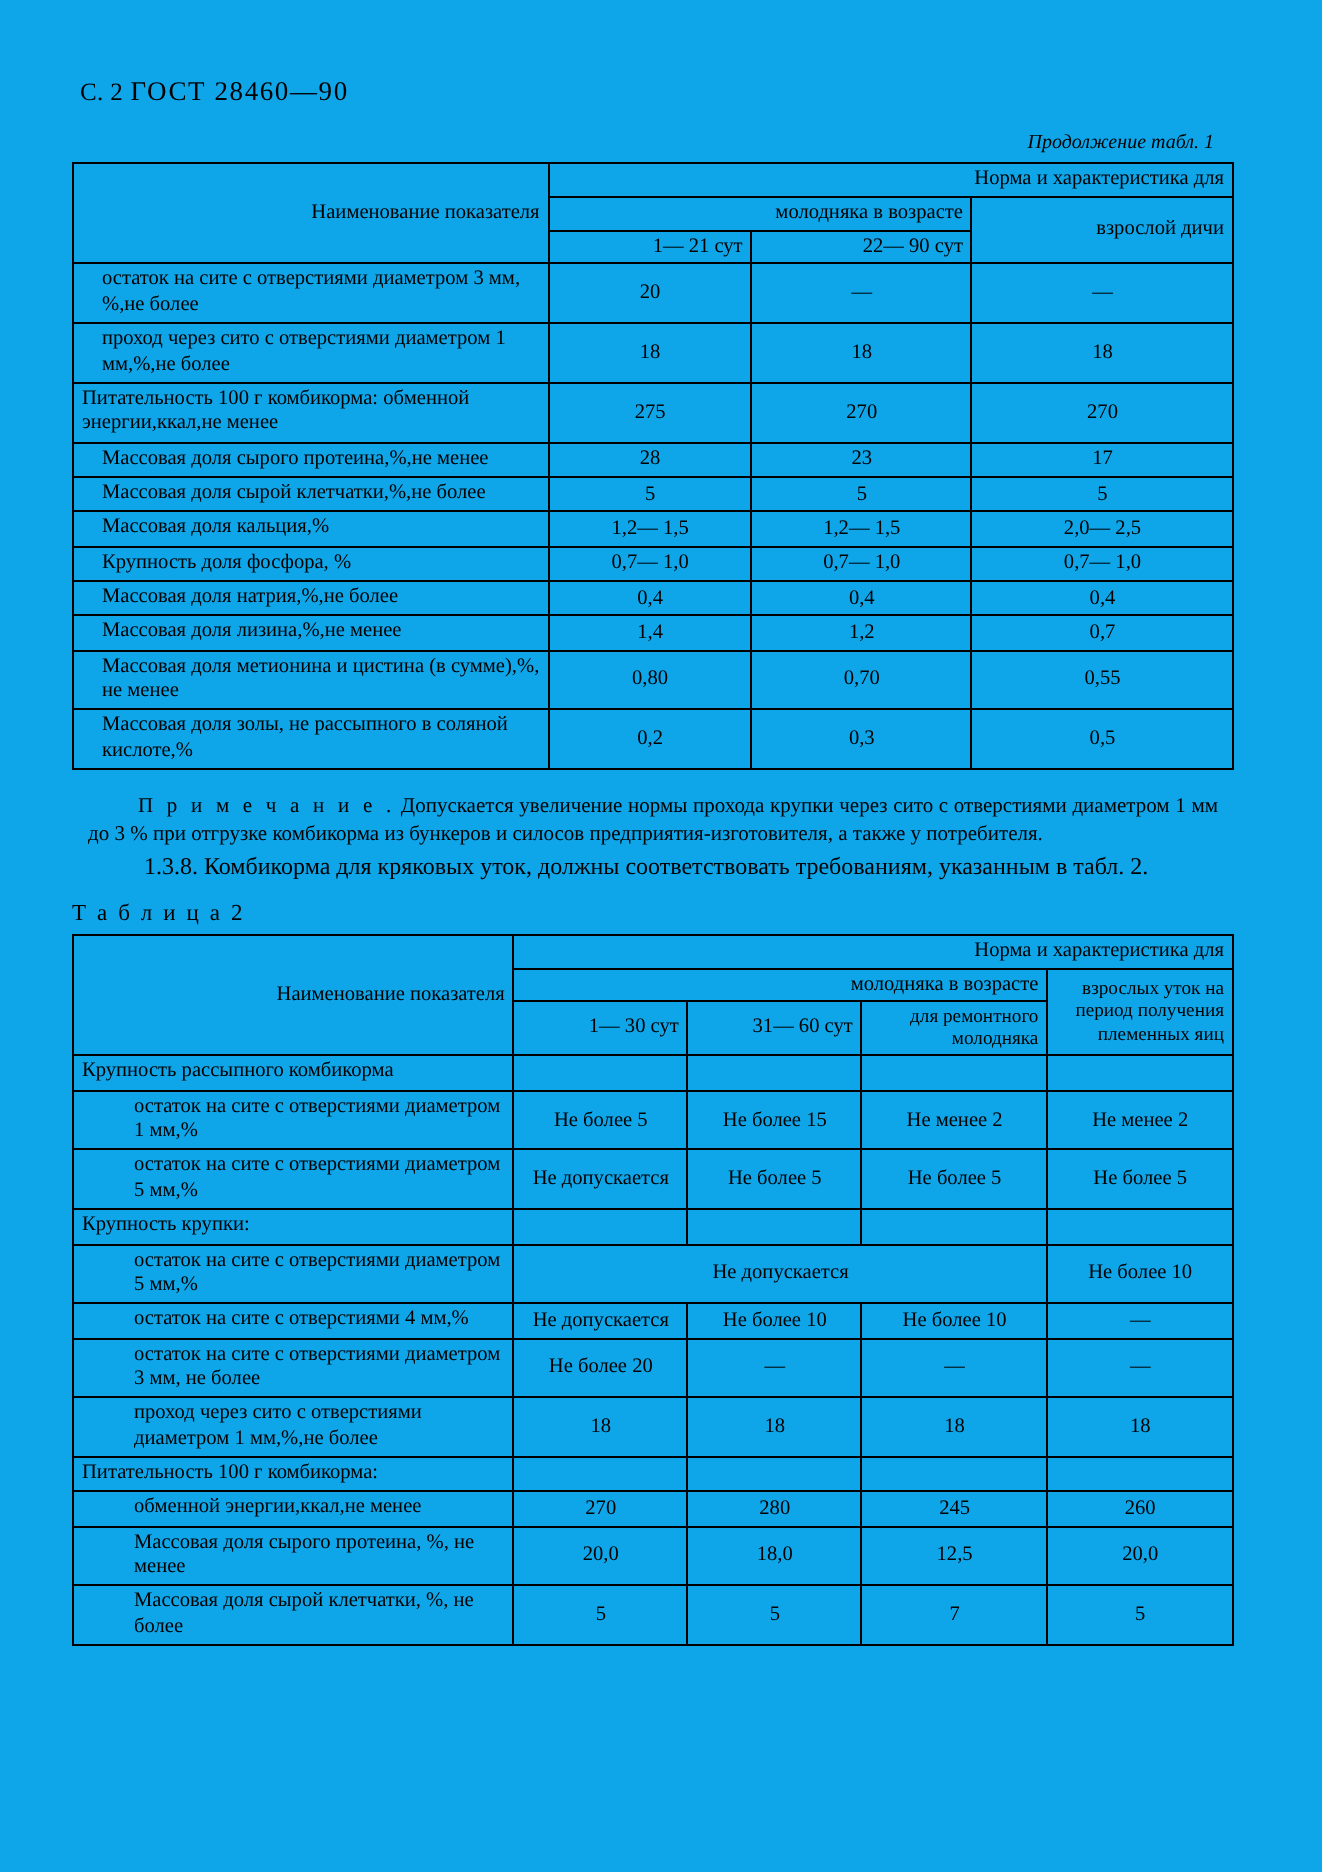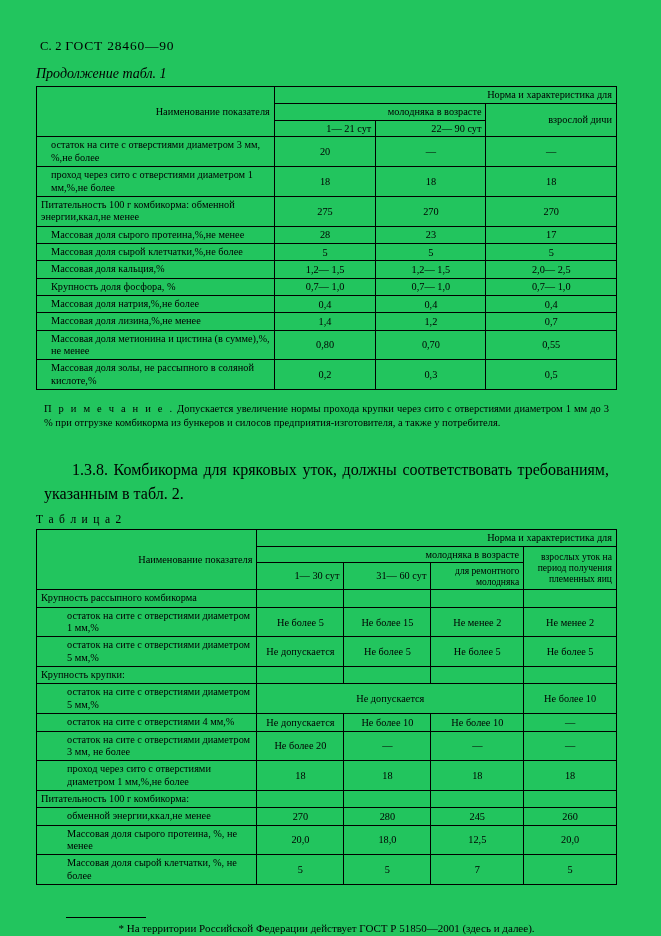--- a/index.html
+++ b/index.html
@@ -7,41 +7,42 @@
     padding: 0;
     background: #b9b9b9;
   }
   body {
     font-family: "Liberation Serif", serif;
   }
   .page {
     position: relative;
     width: 661px;
     height: 936px;
-    background: #22c55e;
+    background: #0ea5e9;
     margin: 0 auto;
     overflow: hidden;
     box-sizing: border-box;
   }
   .content {
     position: absolute;
     left: 0; top: 0; right: 0; bottom: 0;
     padding: 38px 44px 20px 36px;
     box-sizing: border-box;
   }
   .page-header {
     font-size: 13.5px;
     margin: 0 0 12px 4px;
     letter-spacing: 0.2px;
   }
   .page-header .pg {
     font-size: 12.5px;
   }
   .cont-note {
-    font-size: 14px;
+    text-align: right;
+    font-size: 10px;
     font-style: italic;
     margin: 9px 10px 4px 0;
   }
   .tbl-label {
     font-size: 11.5px;
     letter-spacing: 1.3px;
     margin: 8px 10px 4px 0;
   }
   table.doc {
     border-collapse: collapse;
@@ -72,25 +73,26 @@
     padding-left: 30px;
   }
   .note {
     font-size: 10.5px;
     line-height: 1.35;
     margin: 12px 8px 0 8px;
     text-align: justify;
   }
   .note .sp {
     letter-spacing: 2px;
+    margin-left: 25px;
   }
   .para {
-    font-size: 16px;
+    font-size: 12px;
     line-height: 1.45;
-    margin: 28px 8px 0 8px;
+    margin: 0 8px 0 8px;
     text-align: justify;
     text-indent: 28px;
   }
   .footnote-wrap {
     margin-top: 14px;
     padding-top: 4px;
   }
   .footnote-rule {
     width: 80px;
     border-top: 1px solid #000;
@@ -324,19 +326,15 @@
         <tr>
           <td class="rowlabel ind2">Массовая  доля  сырой  клетчатки, %, не более</td>
           <td class="c">5</td>
           <td class="c">5</td>
           <td class="c">7</td>
           <td class="c">5</td>
         </tr>
       </tbody>
     </table>
 
-    <div class="footnote-wrap">
-      <div class="footnote-rule"></div>
-      <div class="footnote">* На территории Российской Федерации действует ГОСТ Р 51850—2001 (здесь и далее).</div>
-    </div>
 
   </div>
 </div>
 
 </body></html>

